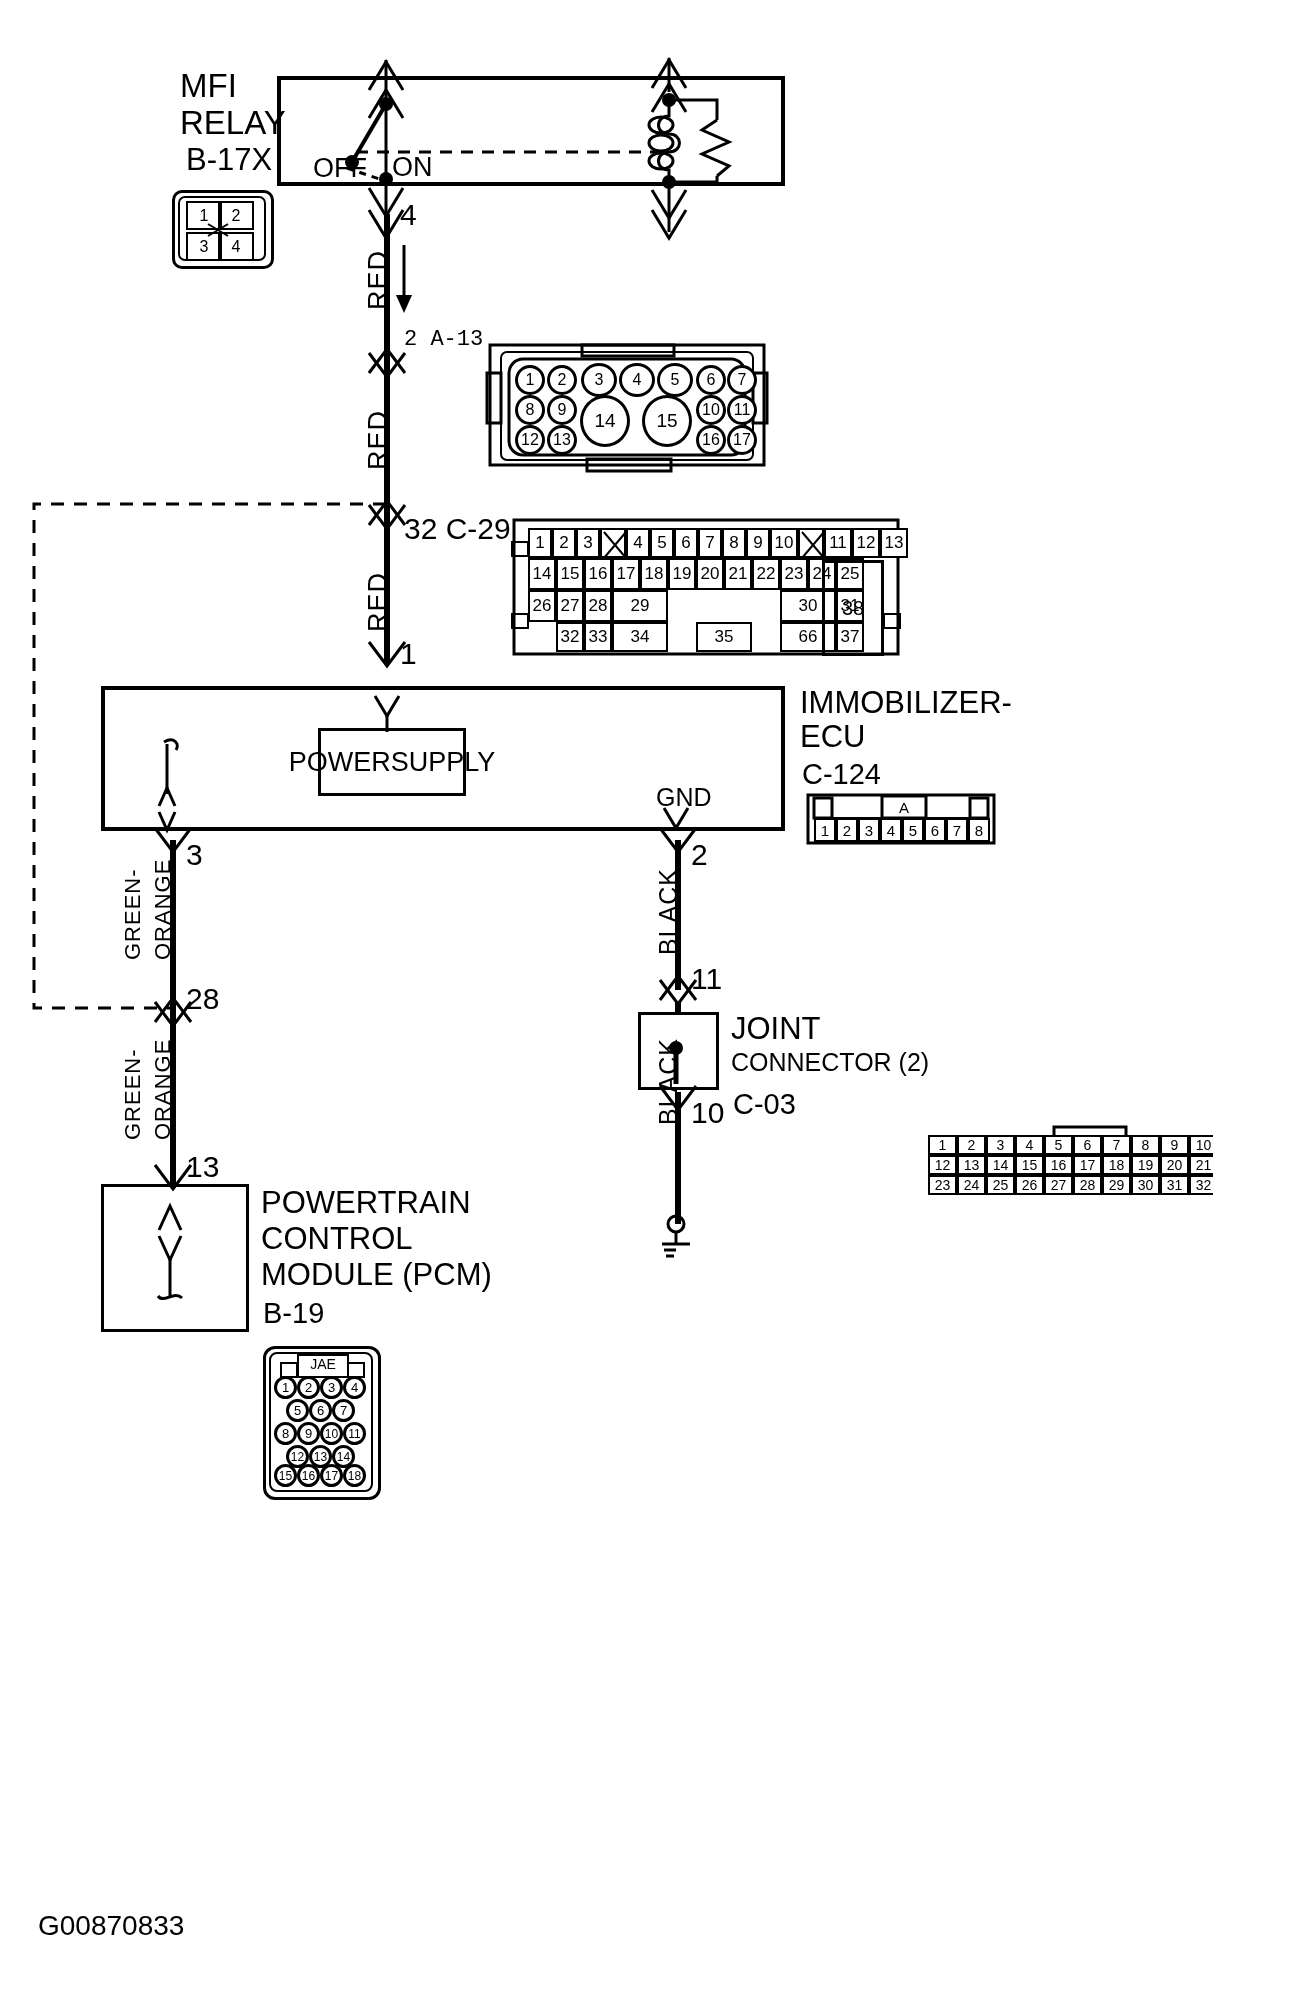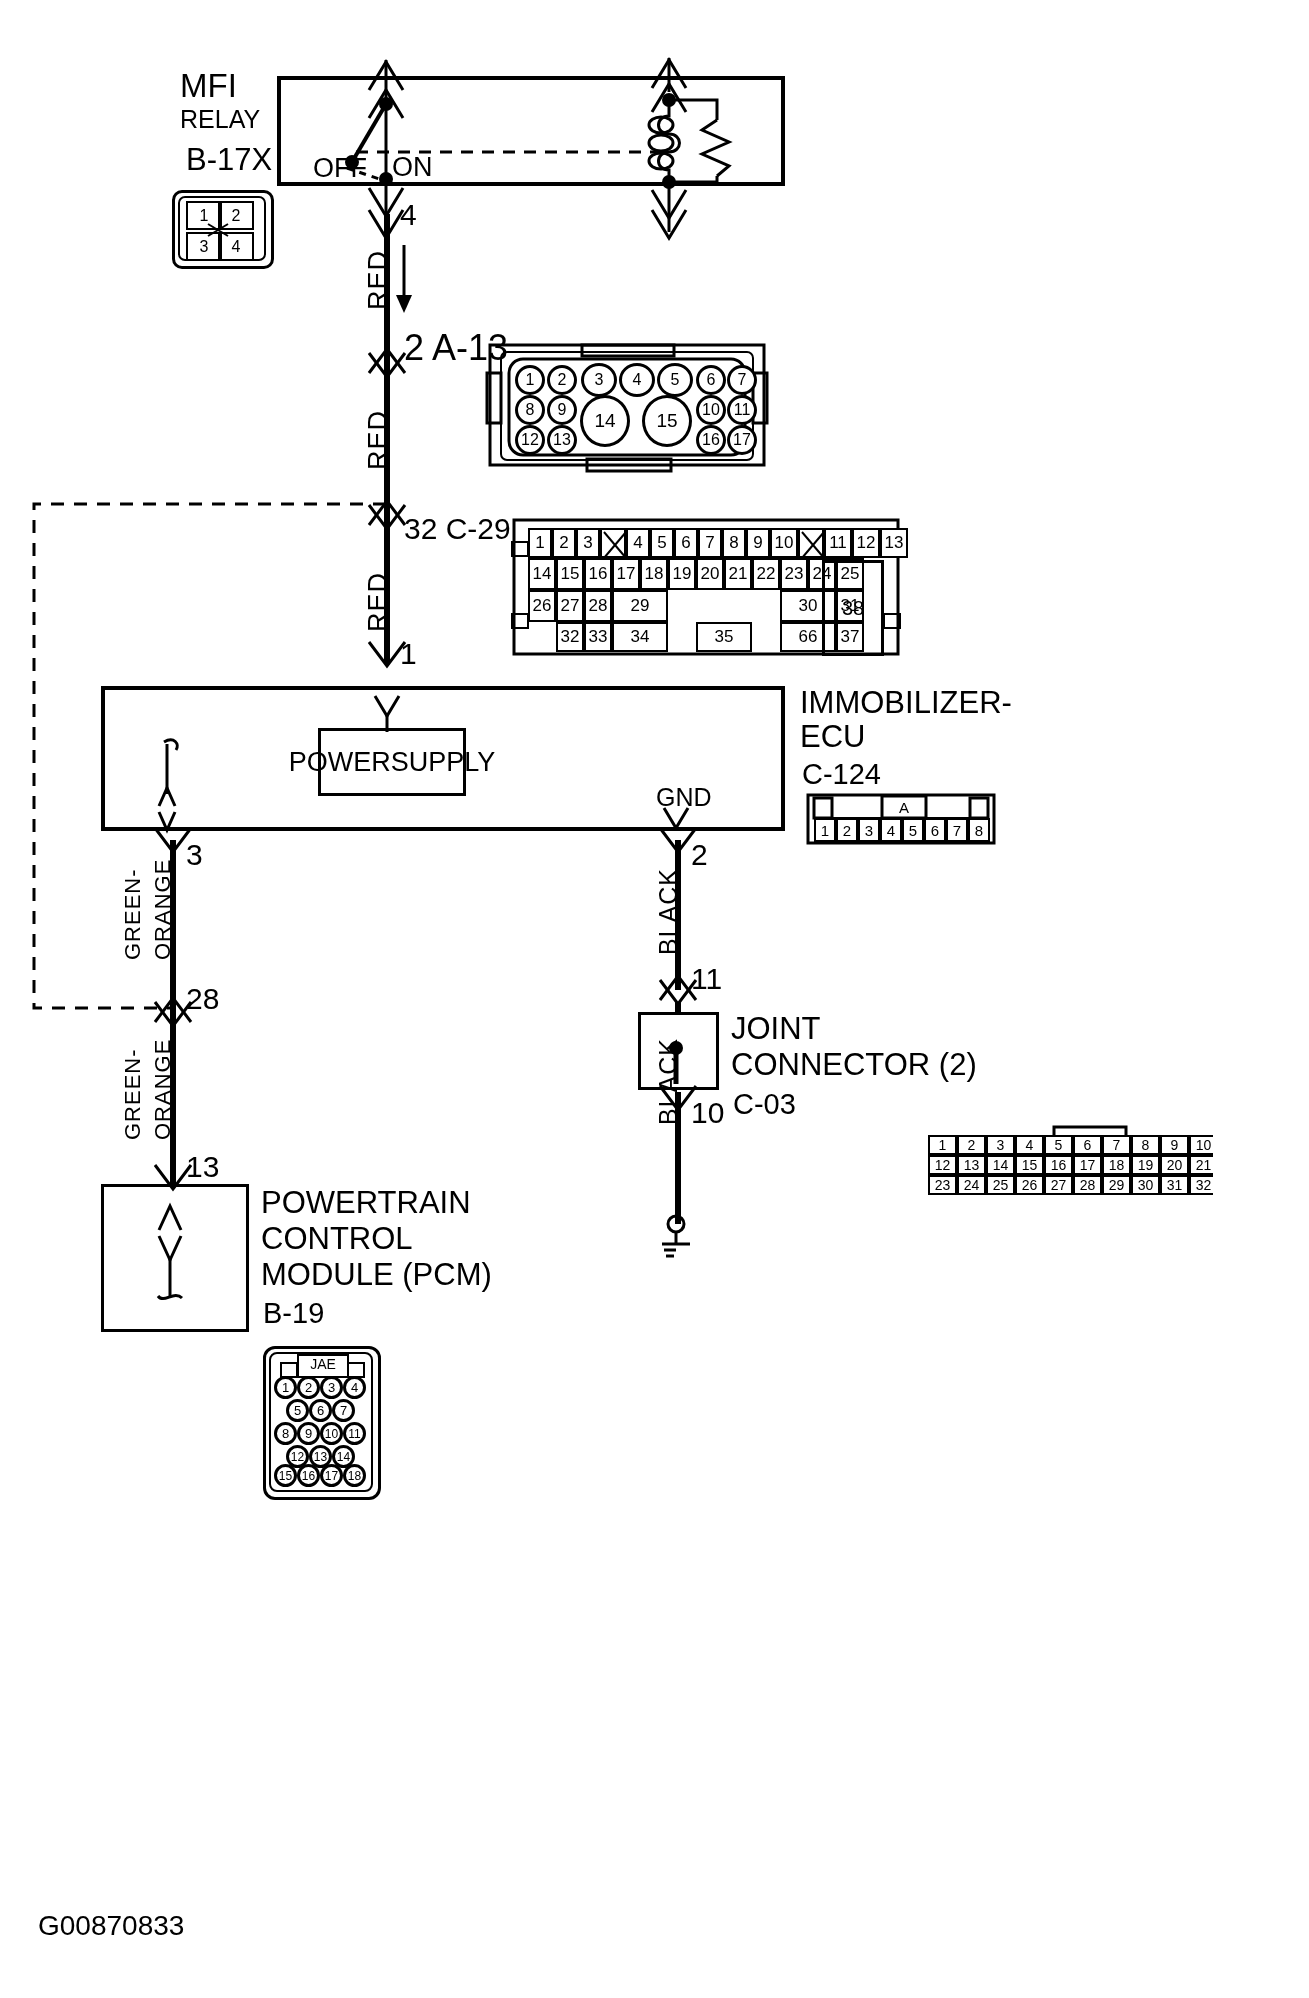--- a/index.html
+++ b/index.html
@@ -16,21 +16,21 @@
   .round{border-radius:50%;border:3px solid #000;box-sizing:border-box;display:flex;align-items:center;justify-content:center;background:#fff;}
 
   svg{display:block;overflow:visible;}
 </style>
 </head>
 <body>
 
 <div id="page">
 
   <div class="txt" style="left:180px;top:68px;font-size:33px;">MFI</div>
-  <div class="txt" style="left:180px;top:105px;font-size:25px;">RELAY</div>
+  <div class="txt" style="left:180px;top:105px;font-size:33px;">RELAY</div>
   <div class="txt" style="left:186px;top:143px;font-size:31px;">B-17X</div>
 
   <div class="boxl" style="left:277px;top:76px;width:508px;height:110px;border-width:4px;"></div>
 
   <svg class="abs" style="left:277px;top:40px;width:520px;height:190px;">
 
     <g stroke="#000" stroke-width="3" fill="none">
       <line x1="109" y1="20" x2="109" y2="140"></line>
       <polyline points="92,50 109,22 126,50"></polyline>
       <polyline points="92,78 109,50 126,78"></polyline>
@@ -109,21 +109,21 @@
     <polygon points="4,50 20,50 12,68" fill="#000"></polygon>
   </svg>
 
   <div class="vlabel" style="left:363px;top:310px;font-size:27px;">RED</div>
 
   <svg class="abs" style="left:367px;top:345px;width:40px;height:36px;">
     <polyline points="2,28 20,4 38,28" stroke="#000" stroke-width="3" fill="none"></polyline>
     <polyline points="2,8 20,32 38,8" stroke="#000" stroke-width="3" fill="none"></polyline>
   </svg>
 
-  <div class="txt" style="left:404px;top:328px;font-size:36px;">2 A-13</div>
+  <div class="txt" style="left:404px;top:328px;font-size:22px;font-family:Liberation Mono, monospace;">2 A-13</div>
 
   <div class="vlabel" style="left:363px;top:470px;font-size:27px;">RED</div>
 
   <svg class="abs" style="left:367px;top:497px;width:40px;height:36px;">
     <polyline points="2,28 20,4 38,28" stroke="#000" stroke-width="3" fill="none"></polyline>
     <polyline points="2,8 20,32 38,8" stroke="#000" stroke-width="3" fill="none"></polyline>
   </svg>
 
   <div class="txt" style="left:404px;top:512px;font-size:30px;">32 C-29</div>
 
@@ -547,21 +547,21 @@
   <div class="txt" style="left:691px;top:962px;font-size:30px;">11</div>
 
   <div class="thickv" style="left:675px;top:1002px;height:12px;"></div>
   <div class="abs" style="left:638px;top:1012px;width:75px;height:72px;border:3px solid #000;"></div>
   <svg class="abs" style="left:638px;top:1012px;width:75px;height:72px;">
     <circle cx="38" cy="36" r="7" fill="#000"></circle>
     <line x1="38" y1="36" x2="38" y2="72" stroke="#000" stroke-width="5"></line>
   </svg>
 
   <div class="txt" style="left:731px;top:1012px;font-size:31px;">JOINT</div>
-  <div class="txt" style="left:731px;top:1048px;font-size:31px;">CONNECTOR (2)</div>
+  <div class="txt" style="left:731px;top:1048px;font-size:25px;">CONNECTOR (2)</div>
   <div class="txt" style="left:733px;top:1088px;font-size:29px;">C-03</div>
 
   <svg class="abs" style="left:658px;top:1084px;width:40px;height:30px;">
     <polyline points="2,2 20,26 38,2" stroke="#000" stroke-width="3" fill="none"></polyline>
   </svg>
   <div class="txt" style="left:691px;top:1096px;font-size:30px;">10</div>
   <div class="thickv" style="left:675px;top:1092px;height:132px;"></div>
   <div class="vlabel" style="left:654px;top:1125px;font-size:25px;">BLACK</div>
 
   <svg class="abs" style="left:652px;top:1216px;width:50px;height:50px;">

